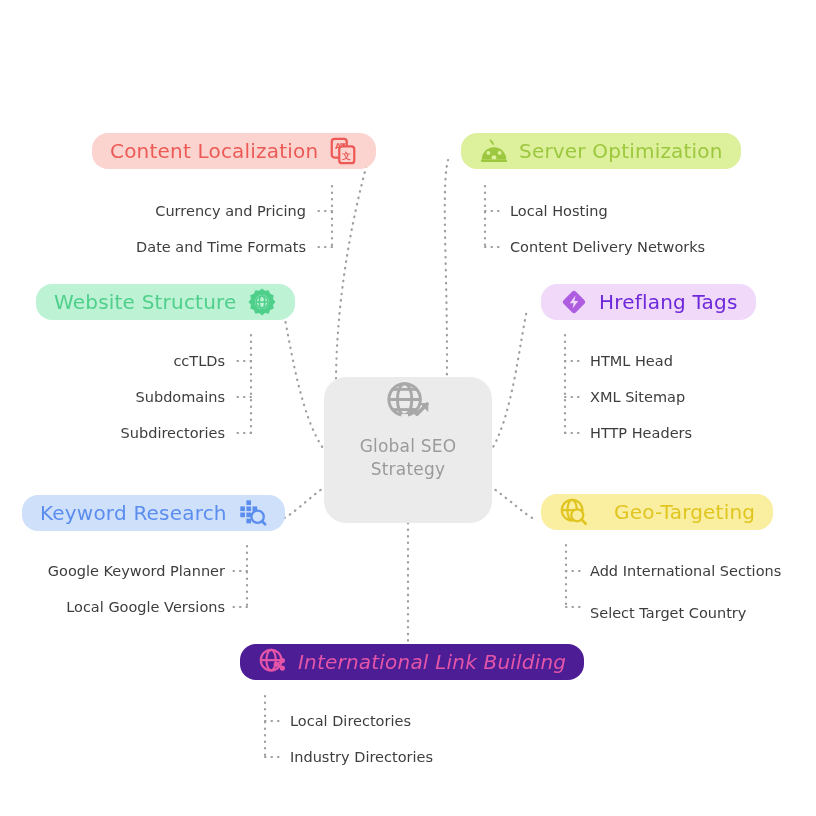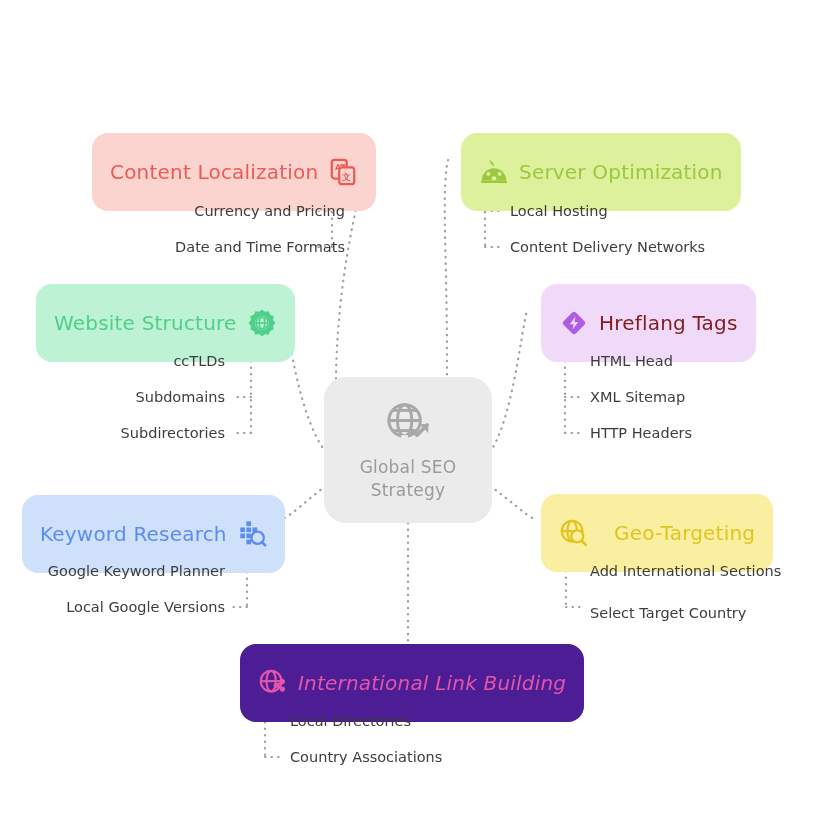--- a/index.html
+++ b/index.html
@@ -34,21 +34,21 @@
     position: absolute;
     left: 324px;
     top: 377px;
     width: 168px;
     height: 146px;
     background: #ebebeb;
     border-radius: 22px;
     display: flex;
     flex-direction: column;
     align-items: center;
-    justify-content: center;
+    justify-content: flex-start;
     box-sizing: border-box;
   }
   .center-icon {
     width: 54px;
     height: 54px;
     margin-bottom: 4px;
     display: block;
   }
   .center-label {
     color: #9a9a9a;
@@ -59,21 +59,21 @@
   }
 
   
   .branch {
     position: absolute;
   }
   .branch-box {
     display: inline-flex;
     align-items: center;
     border-radius: 16px;
-    padding: 24px 18px;
+    padding: 3px 18px;
     box-sizing: border-box;
     white-space: nowrap;
   }
   .branch-box .bi {
     width: 30px;
     height: 30px;
     flex: 0 0 30px;
     display: block;
   }
   .branch-box .btext {
@@ -179,21 +179,21 @@
       <svg class="bi" viewBox="0 0 32 32">
         <rect x="4" y="3" width="16" height="20" rx="3" fill="none" stroke="#ec5a55" stroke-width="2.4"></rect>
         <text x="7.5" y="14" font-family="DejaVu Sans, sans-serif" font-size="8.5" font-weight="bold" fill="#ec5a55">A</text>
         <path d="M13.5 8.5 h4 l-2.5 3.5" fill="none" stroke="#ec5a55" stroke-width="1.8" stroke-linecap="round"></path>
         <path d="M17.5 14 h-4 l2.5 -3.5" fill="none" stroke="#ec5a55" stroke-width="1.8" stroke-linecap="round"></path>
         <rect x="12" y="11" width="16" height="18" rx="3" fill="#fbd4d0" stroke="#ec5a55" stroke-width="2.4"></rect>
         <text x="15" y="25" font-family="DejaVu Sans, sans-serif" font-size="9.5" font-weight="bold" fill="#ec5a55">文</text>
       </svg>
     </div>
   </div>
-  <div class="leaves left" style="left:0px; top:193px; width:306px;padding-left:39px;">
+  <div class="leaves left" style="left:0px; top:193px; width:306px;">
     <div class="leaf">Currency and Pricing</div>
     <div class="leaf">Date and Time Formats</div>
   </div>
 
   <div class="branch" style="left:461px; top:133px;">
     <div class="branch-box icon-left" style="background:#ddf09c;">
       <svg class="bi" viewBox="0 0 32 32">
         <path d="M3 25 a13 13 0 0 1 26 0 z" fill="#9cc73e"></path>
         <circle cx="10" cy="18" r="2.1" fill="#ddf09c"></circle>
         <circle cx="22" cy="18" r="2.1" fill="#ddf09c"></circle>
@@ -228,21 +228,21 @@
     <div class="leaf">Subdomains</div>
     <div class="leaf">Subdirectories</div>
   </div>
 
   <div class="branch" style="left:541px; top:284px;">
     <div class="branch-box icon-left" style="background:#f1d9fa;">
       <svg class="bi" viewBox="0 0 32 32">
         <rect x="6.8" y="6.8" width="18.4" height="18.4" rx="3" transform="rotate(45 16 16)" fill="#ae5ce0"></rect>
         <path d="M17.6 9 L11.5 17.2 h4.1 L14.4 23 L20.5 14.8 h-4.1 z" fill="#f1d9fa"></path>
       </svg>
-      <span class="btext" style="color:#7f1d1d;">Hreflang Tags</span>
+      <span class="btext" style="color:#6d28d9;">Hreflang Tags</span>
     </div>
   </div>
   <div class="leaves right" style="left:590px; top:343px;">
     <div class="leaf">HTML Head</div>
     <div class="leaf">XML Sitemap</div>
     <div class="leaf">HTTP Headers</div>
   </div>
 
   <div class="branch" style="left:22px; top:495px;">
     <div class="branch-box icon-right" style="background:#cfe0fb;">
@@ -300,16 +300,16 @@
           <circle cx="26" cy="14.5" r="2.8" stroke="none"></circle>
           <circle cx="26" cy="22.5" r="2.8" stroke="none"></circle>
           <circle cx="19.5" cy="18.5" r="2.8" stroke="none"></circle>
         </g>
       </svg>
       <span class="btext" style="color:#e455a8;">International Link Building</span>
     </div>
   </div>
   <div class="leaves right" style="left:290px; top:703px;">
     <div class="leaf">Local Directories</div>
-    <div class="leaf">Country Associations</div>
+    <div class="leaf">Industry Directories</div>
   </div>
 
 </div>
 
 </body></html>

